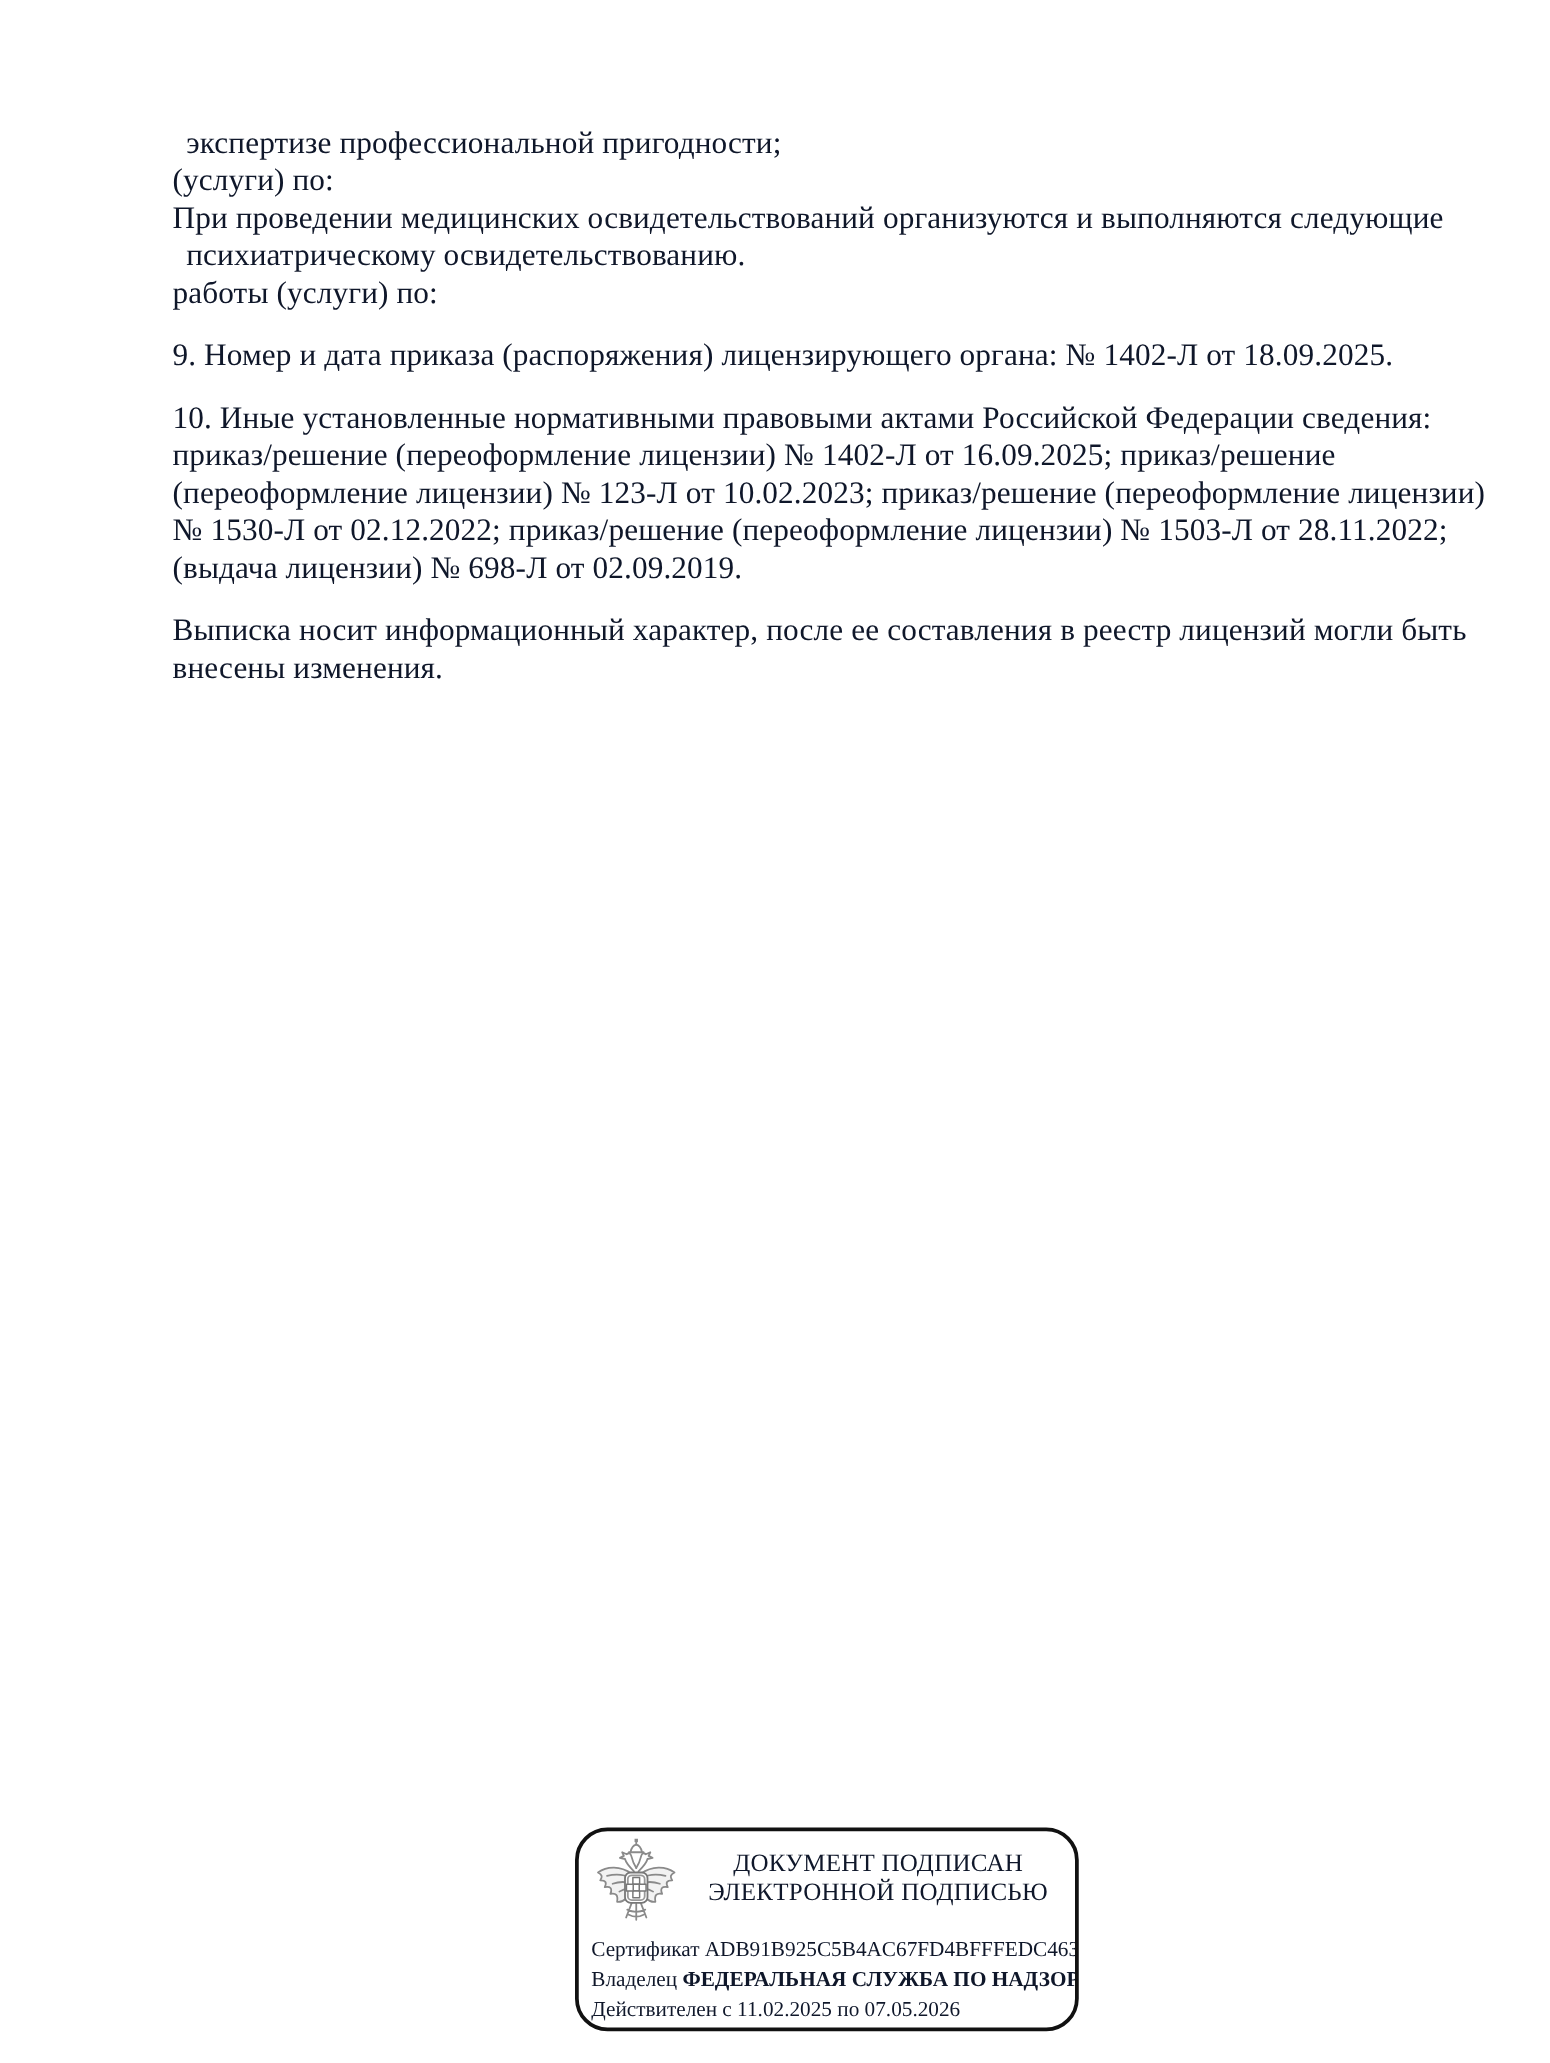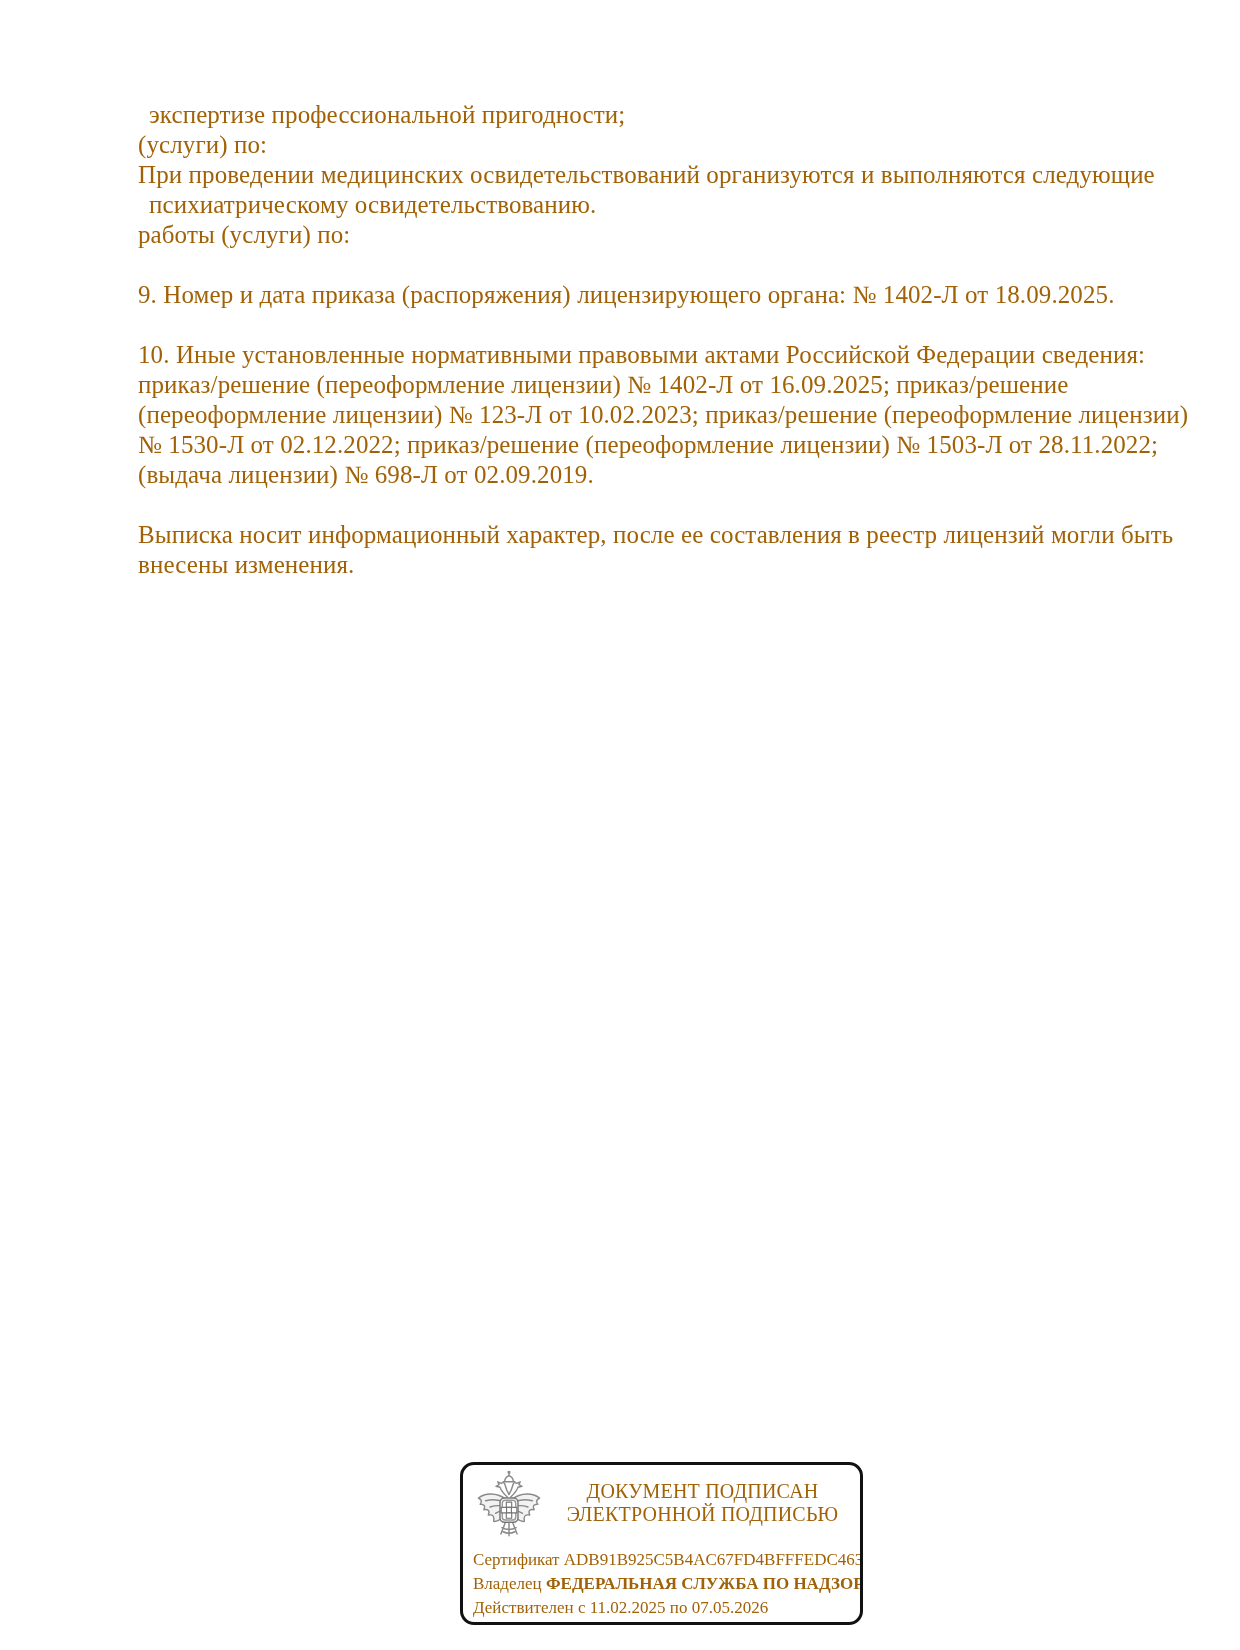--- a/index.html
+++ b/index.html
@@ -7,51 +7,51 @@
     padding: 0;
     background: #ffffff;
   }
   .page {
     position: relative;
     width: 1240px;
     height: 1650px;
     background: #ffffff;
     overflow: hidden;
     font-family: "Liberation Serif", "DejaVu Serif", serif;
-    color: #a16207;
+    color: #0f172a;
   }
   
   .doc-text {
     position: absolute;
     left: 138px;
     top: 100px;
     width: 1060px;
     font-size: 25px;
     line-height: 30px;
     letter-spacing: 0.1px;
   }
   .line {
     white-space: nowrap;
   }
   .line.indent {
     padding-left: 11px;
   }
   .line.gap {
-    margin-top: 30px;
+    margin-top: 20px;
   }
   
   .stamp {
     position: absolute;
     left: 460px;
     top: 1462px;
     width: 403px;
     height: 163px;
     box-sizing: border-box;
     border: 3px solid #111111;
-    border-radius: 14px;
+    border-radius: 26px;
     background: #ffffff;
     overflow: hidden;
   }
   .stamp-head {
     display: flex;
     align-items: flex-start;
   }
   .emblem {
     flex: 0 0 auto;
     margin: 5px 0 0 10px;

